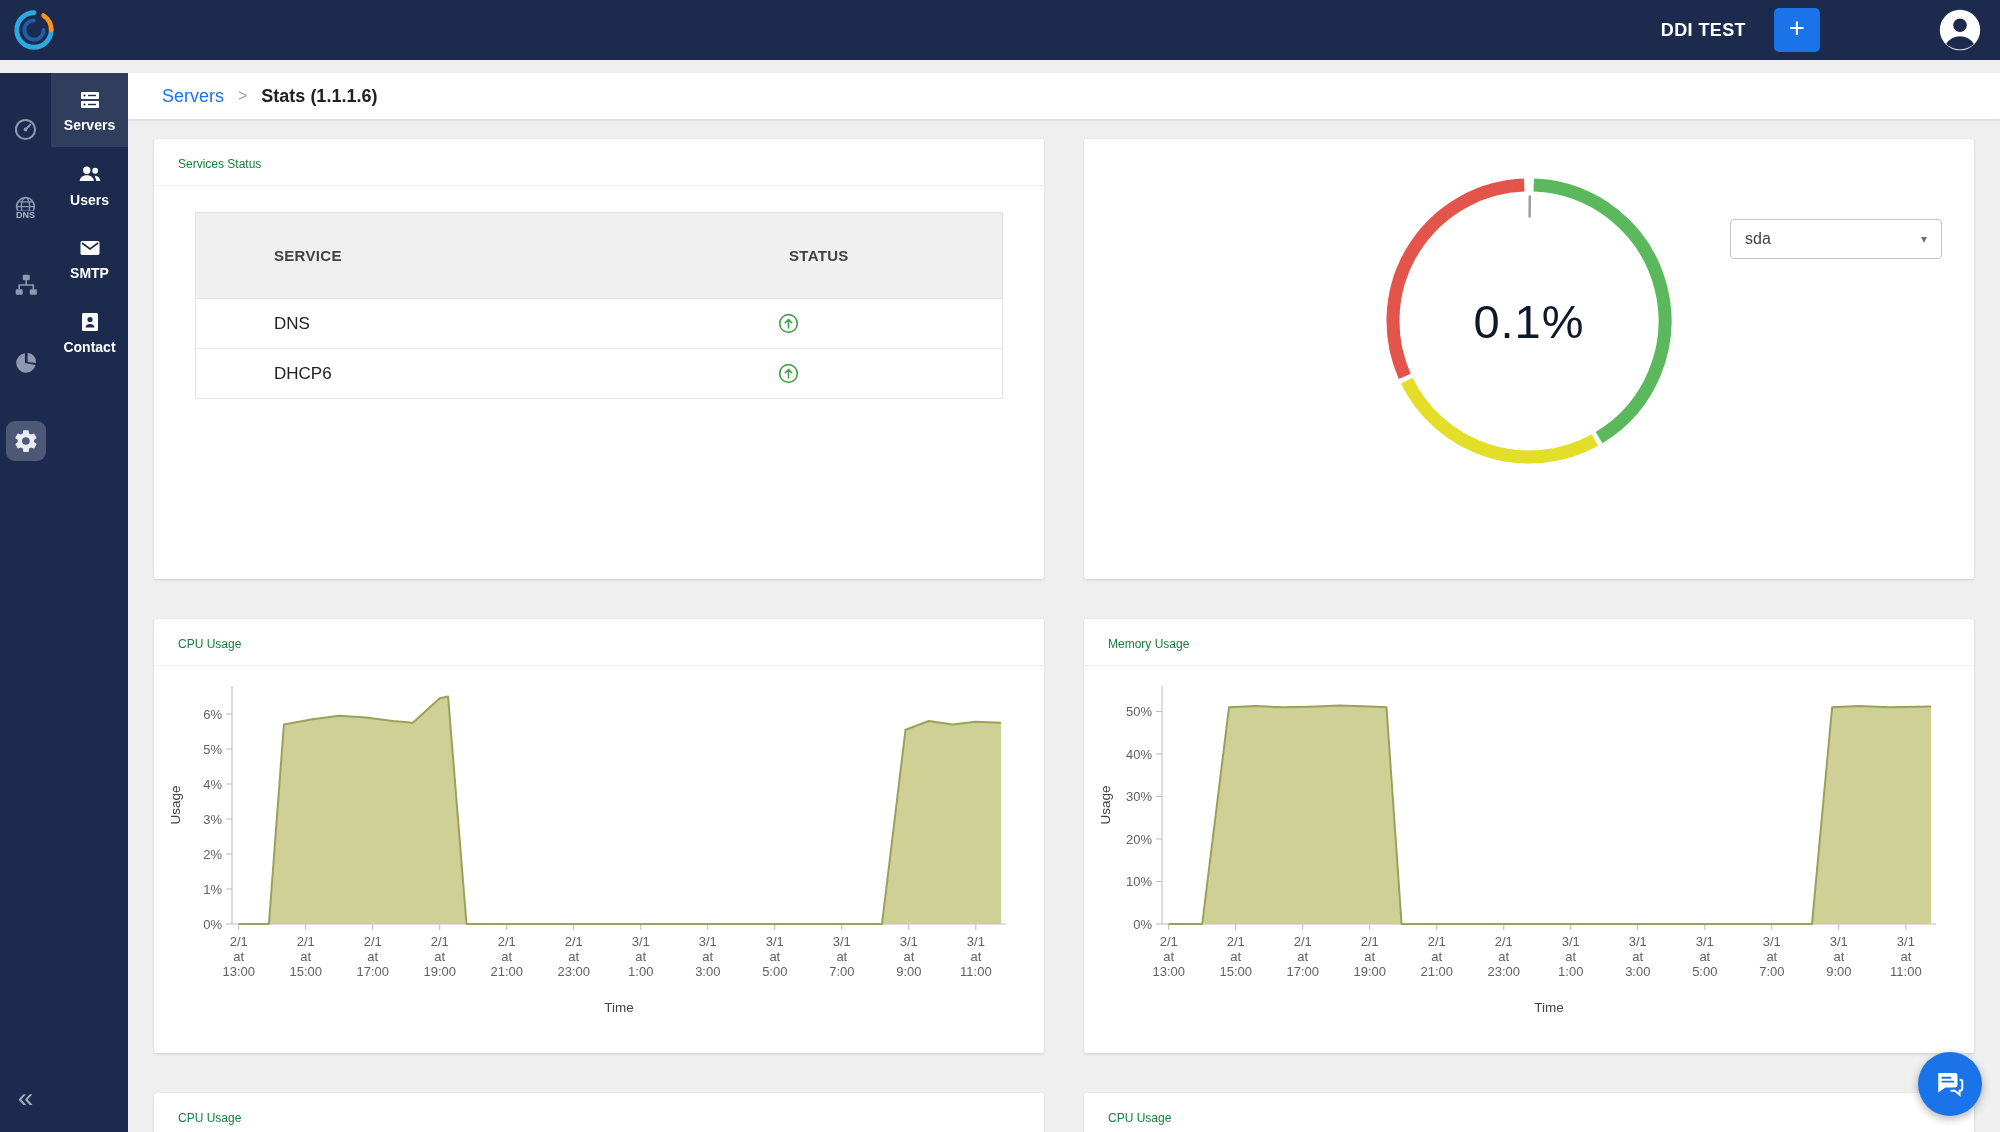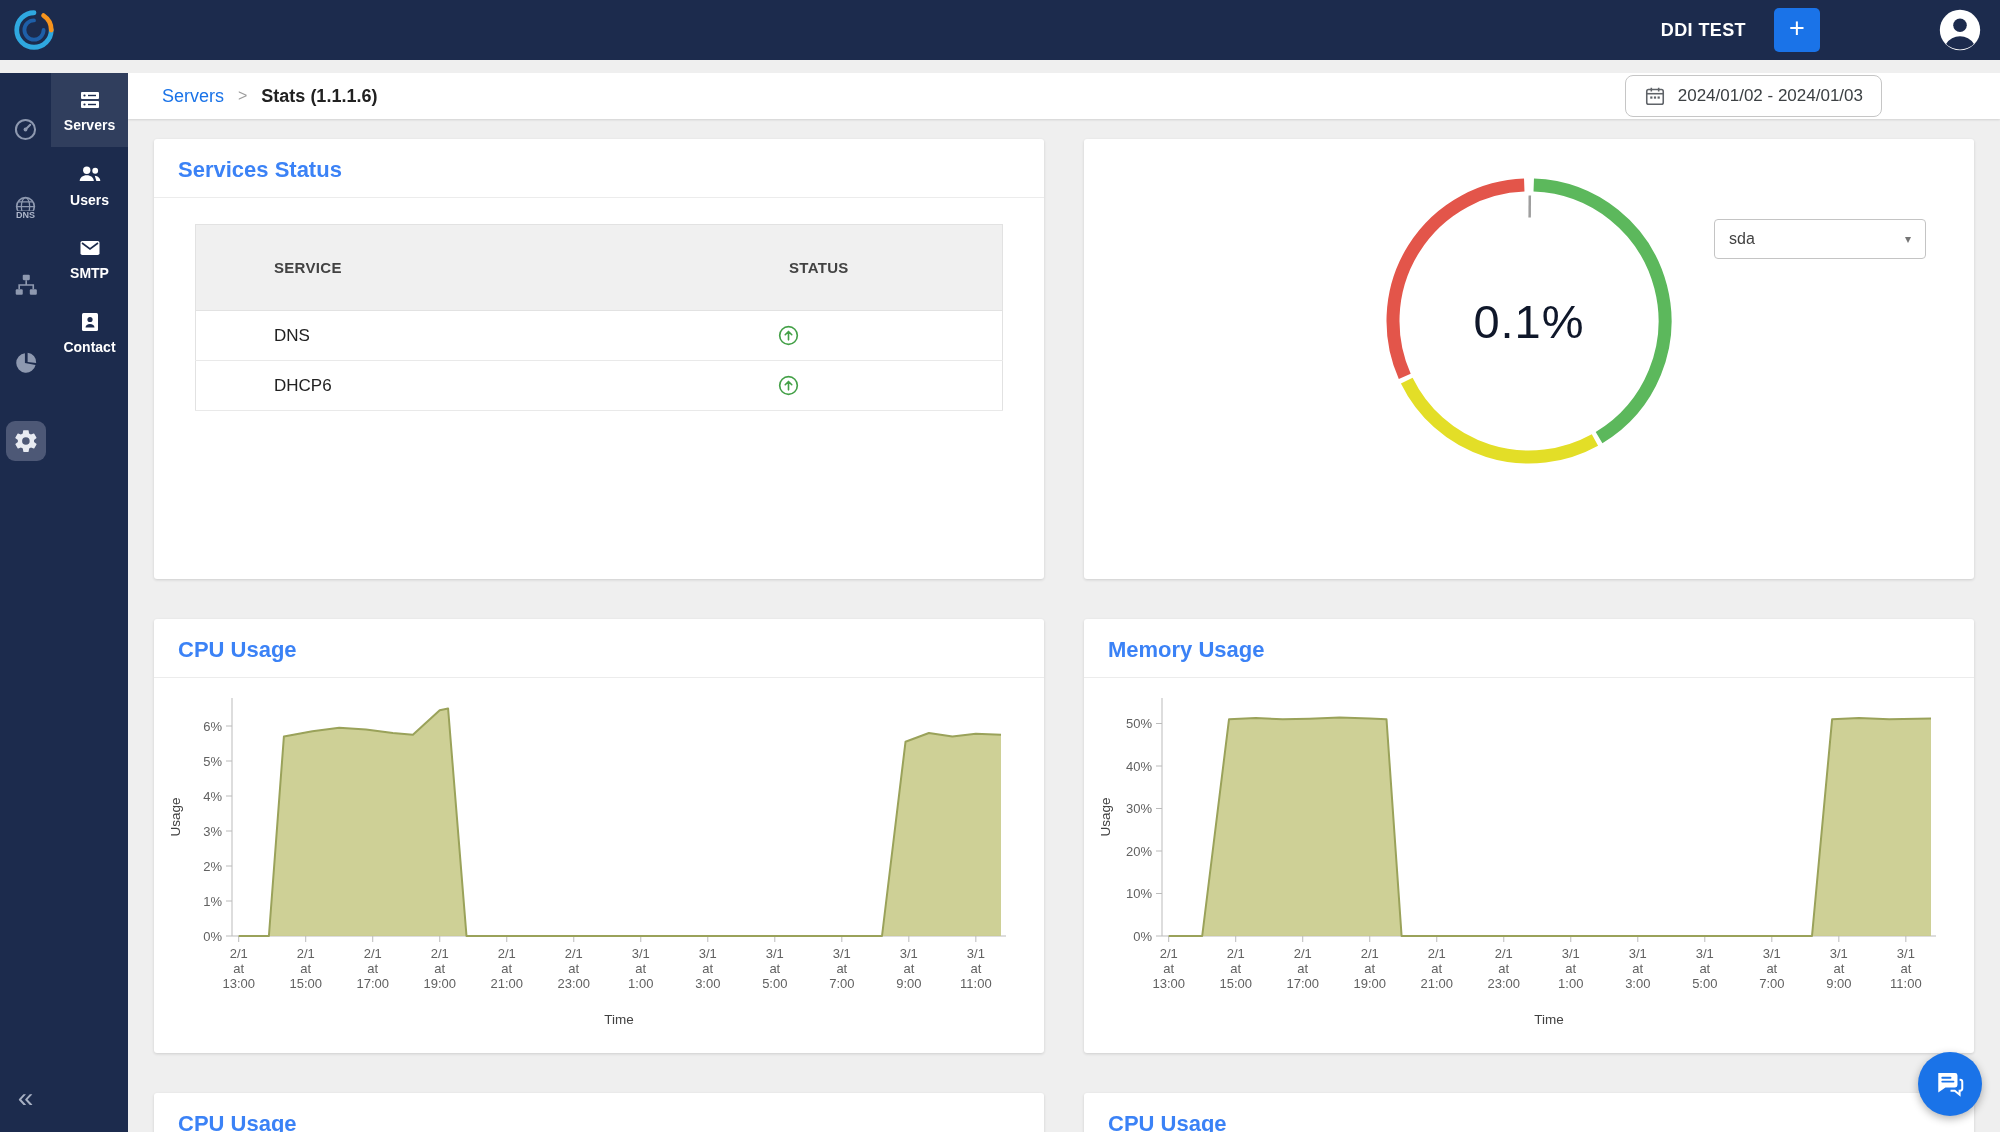--- a/index.html
+++ b/index.html
@@ -34,33 +34,33 @@
   .crumb-link{color:#1a73e8;font-size:18px;cursor:pointer}
   .crumb-sep{color:#9e9e9e;margin:0 14px;font-size:16px}
   .crumb-current{color:#212121;font-size:18px;font-weight:700}
   .date-box{margin-left:auto;margin-right:88px;height:42px;border:1px solid #c6c6c6;border-radius:8px;background:#fff;display:flex;align-items:center;gap:12px;padding:0 18px;cursor:pointer}
   .date-text{font-size:17px;color:#3c4043}
 
   .content{padding:20px 26px;display:grid;grid-template-columns:1fr 1fr;column-gap:40px;row-gap:40px}
   .card{background:#fff;border-radius:3px;box-shadow:0 1px 3px rgba(0,0,0,.14);position:relative;overflow:hidden}
   .r1{height:440px}.r2{height:434px}.r3{height:170px}
   .card-header{padding:18px 24px 14px;border-bottom:1px solid #ececec}
-  .card-title{font-size:22px;font-weight:700;color:#3b82f6}
+  .card-title{font-size:12px;font-weight:400;color:#15803d}
 
   
   .svc-table{width:calc(100% - 82px);margin:26px 41px 0;border-collapse:collapse;border:1px solid #e2e2e2}
   .svc-table th{background:#f0f0f0;text-align:left;font-size:15px;font-weight:700;color:#424242;padding:34px 0;border-bottom:1px solid #e2e2e2;letter-spacing:.3px}
   .svc-table th.c1,.svc-table td.c1{width:50%;padding-left:78px}
   .svc-table th.c2{padding-left:190px}
   .svc-table td{padding:13px 0;font-size:17px;color:#212121;border-bottom:1px solid #e9e9e9}
   .svc-table td.c2{padding-left:178px}
   .up-ic{display:inline-flex;vertical-align:middle}
 
   
-  .select-box{position:absolute;top:80px;right:48px;width:212px;height:40px;border:1px solid #c4c4c4;border-radius:4px;display:flex;align-items:center;justify-content:space-between;padding:0 14px;font-size:16px;color:#424242;cursor:pointer;background:#fff}
+  .select-box{position:absolute;top:80px;right:32px;width:212px;height:40px;border:1px solid #c4c4c4;border-radius:4px;display:flex;align-items:center;justify-content:space-between;padding:0 14px;font-size:16px;color:#424242;cursor:pointer;background:#fff}
   .caret{color:#757575;font-size:12px}
   .gauge-wrap{position:relative;width:300px;height:300px;margin:32px auto 0}
   .gauge-value{position:absolute;inset:0;display:flex;align-items:center;justify-content:center;font-size:47px;color:#0f172a;letter-spacing:1px}
 
   
   .chart-wrap{height:350px;margin:4px 8px 0}
 
   
   .fab{position:absolute;right:18px;bottom:16px;width:64px;height:64px;border-radius:50%;background:#1a73e8;border:none;display:flex;align-items:center;justify-content:center;box-shadow:0 3px 8px rgba(0,0,0,.3);cursor:pointer;z-index:30}
 </style>
@@ -163,31 +163,20 @@
     <span class="menu-label">Contact</span>
   </div>
 </nav>
 
 <main class="main">
 
   <div class="breadcrumb-bar">
     <span class="crumb-link">Servers</span>
     <span class="crumb-sep">&gt;</span>
     <span class="crumb-current">Stats (1.1.1.6)</span>
-    <div class="date-box">
-      <svg viewBox="0 0 24 24" width="22" height="22">
-        <rect x="3" y="5" width="18" height="16" rx="2" fill="none" stroke="#5f6368" stroke-width="1.7"></rect>
-        <path d="M3 9.5h18" stroke="#5f6368" stroke-width="1.7"></path>
-        <path d="M8 3v4M16 3v4" stroke="#5f6368" stroke-width="1.7"></path>
-        <rect x="6.8" y="12.5" width="2.4" height="2.4" fill="#5f6368"></rect>
-        <rect x="10.8" y="12.5" width="2.4" height="2.4" fill="#5f6368"></rect>
-        <rect x="14.8" y="12.5" width="2.4" height="2.4" fill="#5f6368"></rect>
-      </svg>
-      <span class="date-text">2024/01/02 - 2024/01/03</span>
-    </div>
   </div>
 
   <section class="content">
 
     <div class="card r1">
       <div class="card-header">
         <h2 class="card-title">Services Status</h2>
       </div>
       <table class="svc-table">
         <thead>

